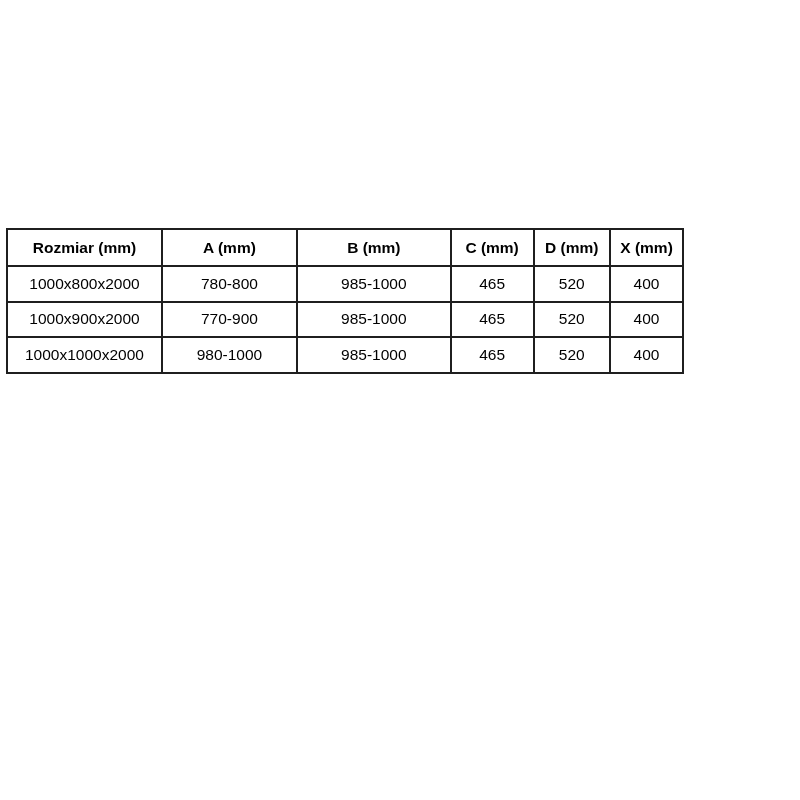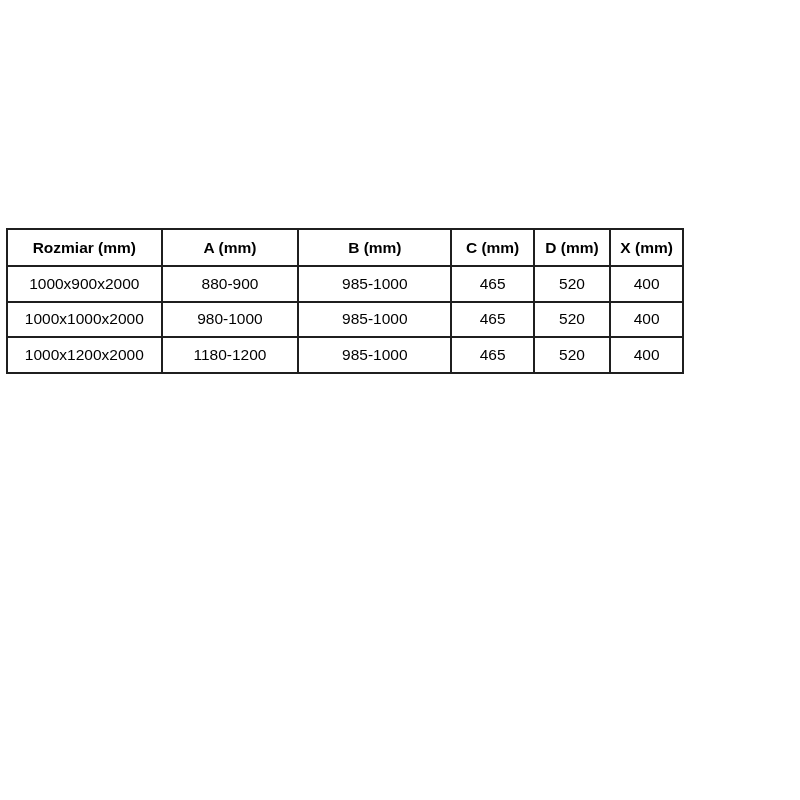--- a/index.html
+++ b/index.html
@@ -68,38 +68,38 @@
         <th>Rozmiar (mm)</th>
         <th>A (mm)</th>
         <th>B (mm)</th>
         <th>C (mm)</th>
         <th>D (mm)</th>
         <th>X (mm)</th>
       </tr>
     </thead>
     <tbody>
       <tr>
+        <td>1000x800x2000</td>
+        <td>780-800</td>
+        <td>985-1000</td>
+        <td>465</td>
+        <td>520</td>
+        <td>400</td>
+      </tr>
+      <tr>
         <td>1000x900x2000</td>
-        <td>880-900</td>
+        <td>770-900</td>
         <td>985-1000</td>
         <td>465</td>
         <td>520</td>
         <td>400</td>
       </tr>
       <tr>
         <td>1000x1000x2000</td>
         <td>980-1000</td>
         <td>985-1000</td>
         <td>465</td>
         <td>520</td>
         <td>400</td>
       </tr>
-      <tr>
-        <td>1000x1200x2000</td>
-        <td>1180-1200</td>
-        <td>985-1000</td>
-        <td>465</td>
-        <td>520</td>
-        <td>400</td>
-      </tr>
     </tbody>
   </table>
 </div>
 
 </body></html>

